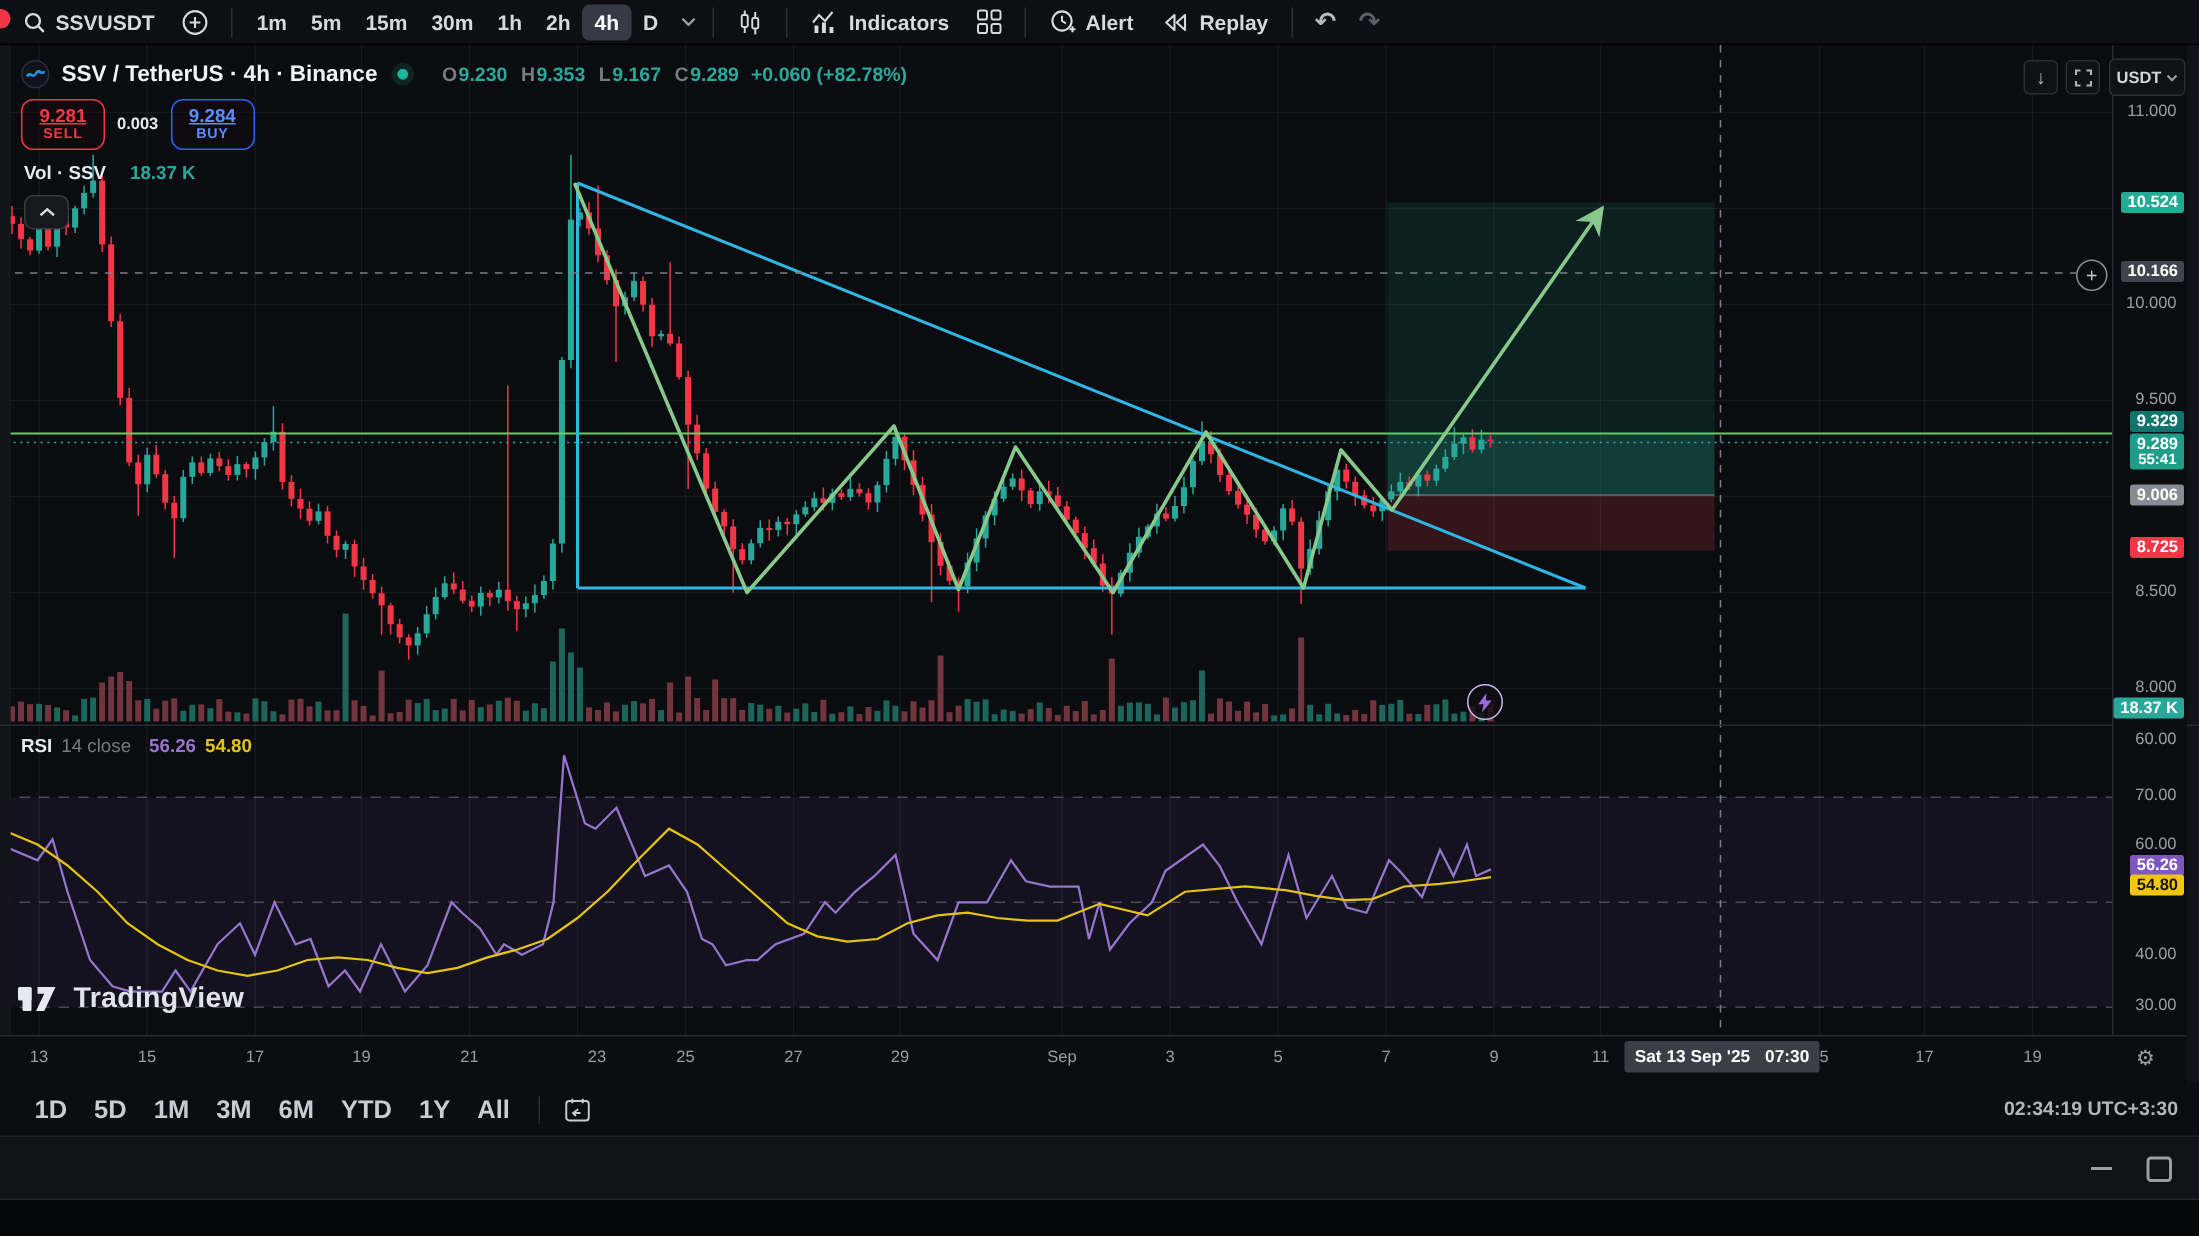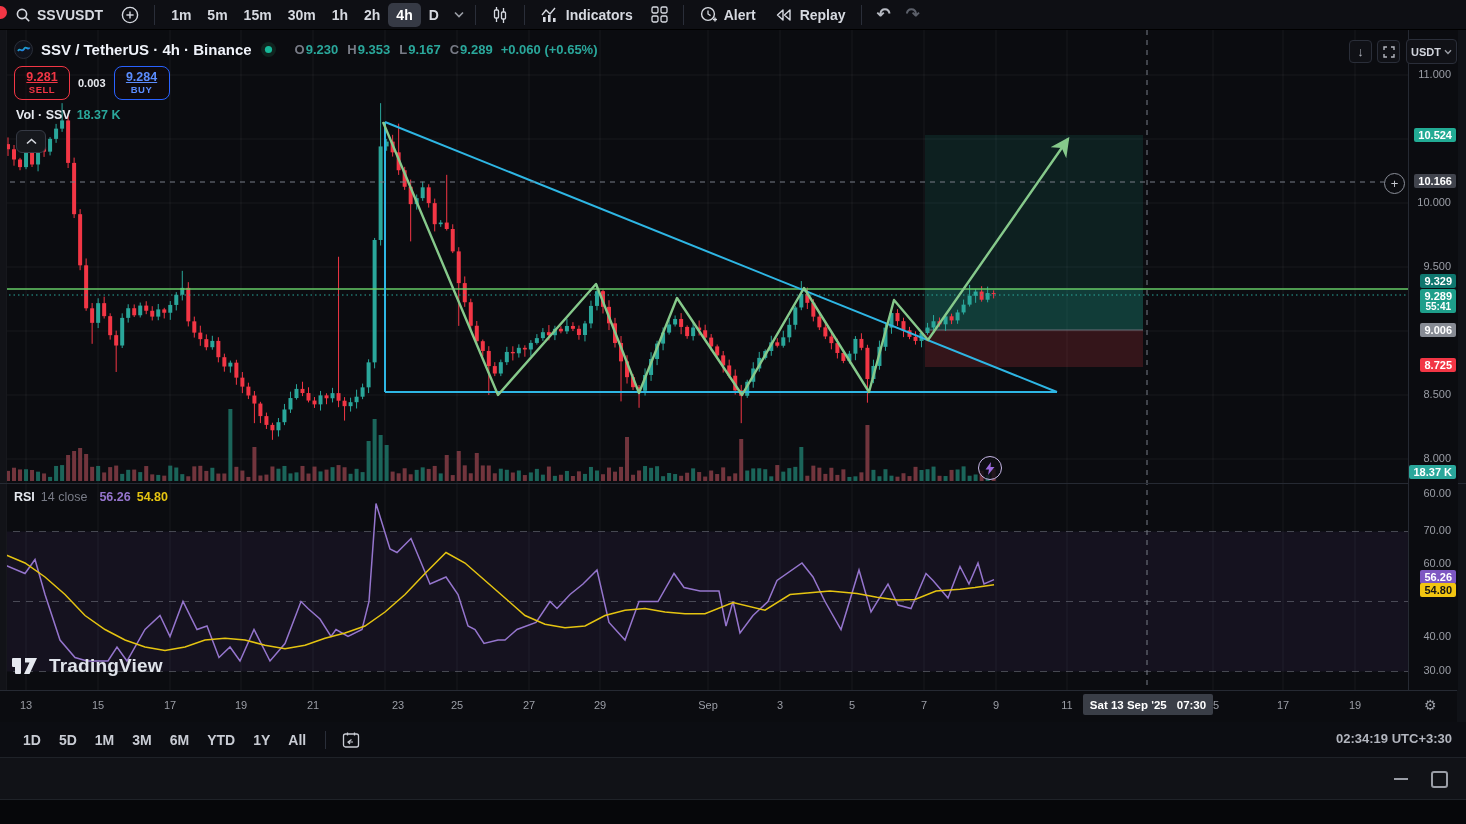--- a/index.html
+++ b/index.html
@@ -30,21 +30,21 @@
   .ohlc .v{color:#2aa79b;font-weight:600;margin-left:1px;}
   #chg{color:#2aa79b;font-size:13px;font-weight:600;}
   #bs-row{left:14px;top:66px;display:flex;align-items:center;gap:8px;z-index:20;}
   .bs-btn{width:54px;height:32px;border-radius:8px;display:flex;flex-direction:column;align-items:center;
           justify-content:center;line-height:1.1;cursor:pointer;background:rgba(20,10,12,.35);}
   #sell-btn{border:1px solid #f23645;color:#f23645;}
   #buy-btn{border:1px solid #2962ff;color:#5b8dff;}
   .bs-price{font-size:12.5px;font-weight:700;text-decoration:underline;}
   .bs-label{font-size:9.5px;font-weight:700;letter-spacing:.5px;}
   #spread{font-size:11px;color:#e8eaef;font-weight:600;}
-  #vol-row{left:16px;top:108px;display:flex;gap:6px;align-items:center;z-index:20;font-size:12.5px;}
+  #vol-row{left:16px;top:108px;display:flex;gap:16px;align-items:center;z-index:20;font-size:12.5px;}
   #vol-label{color:#e6e9ef;font-weight:700;}
   #vol-value{color:#2aa79b;font-weight:600;}
   #collapse-btn{left:16px;top:130px;width:28px;height:21px;border:1px solid #363a45;border-radius:6px;
           background:#16181d;display:flex;align-items:center;justify-content:center;z-index:20;cursor:pointer;}
   #rsi-header{left:14px;top:490px;display:flex;gap:6px;align-items:center;z-index:20;font-size:12.5px;}
   #rsi-name{color:#e6e9ef;font-weight:700;}
   #rsi-params{color:#787b86;}
   #rsi-v1{color:#9575cd;font-weight:600;margin-left:6px;}
   #rsi-v2{color:#e5c411;font-weight:700;}
   #tv-logo{left:12px;top:655px;display:flex;align-items:center;gap:7px;z-index:20;}
@@ -71,21 +71,21 @@
   
   #time-axis{left:0;top:690px;width:1457px;height:32px;background:#0b0c10;border-top:1px solid #262a33;z-index:15;}
   .ta-tick{position:absolute;top:8px;transform:translateX(-50%);font-size:11px;color:#9b9ea6;}
   #crosshair-time{position:absolute;left:1083px;top:3px;width:130px;height:21px;background:#3a3e47;color:#fff;
           border-radius:2px;display:flex;align-items:center;justify-content:center;gap:10px;
           font-size:11.5px;font-weight:700;z-index:16;}
   #axis-gear{position:absolute;left:1424px;top:6px;color:#9b9ea6;font-size:14px;cursor:pointer;}
   
   #range-bar{left:0;top:722px;width:1466px;height:36px;background:#0c0d12;border-bottom:1px solid #1f2228;
           display:flex;align-items:center;padding-left:14px;box-sizing:border-box;gap:2px;z-index:30;}
-  .range-item{font-size:14px;font-weight:700;color:#c9ccd4;padding:4px 9px;border-radius:5px;cursor:pointer;}
+  .range-item{font-size:17px;font-weight:700;color:#c9ccd4;padding:4px 9px;border-radius:5px;cursor:pointer;}
   #range-divider{width:1px;height:18px;background:#2a2e39;margin:0 8px;}
   #clock{position:absolute;right:14px;top:9px;font-size:13px;color:#b2b5be;font-weight:600;}
   
   #strategy-bar{left:0;top:758px;width:1466px;height:42px;background:#111217;border-bottom:1px solid #1f2228;
           display:flex;align-items:center;padding-left:12px;box-sizing:border-box;gap:18px;z-index:30;}
   .st-tab{font-size:13px;font-weight:700;color:#d4d7de;padding:7px 16px;border-radius:9px;cursor:pointer;}
   .st-tab.active{background:#363a45;color:#fff;}
   #st-min{position:absolute;right:58px;top:20px;width:14px;height:2px;background:#9a9da6;cursor:pointer;}
   #st-max{position:absolute;right:18px;top:13px;width:13px;height:13px;border:2px solid #9a9da6;border-radius:3px;cursor:pointer;}
   #bottom-strip{left:0;top:800px;width:1466px;height:24px;background:#06070a;z-index:30;}
@@ -752,21 +752,21 @@
   <svg class="icon-svg" width="17" height="17" viewBox="0 0 17 17">
         <circle cx="8.5" cy="8.5" r="7.5" fill="#10241f"></circle>
         <circle cx="8.5" cy="8.5" r="3.6" fill="#17b899"></circle>
       </svg>
   <span class="ohlc" id="ohlc-row">
         <span><span class="k">O</span><span class="v">9.230</span></span>
         <span><span class="k">H</span><span class="v">9.353</span></span>
         <span><span class="k">L</span><span class="v">9.167</span></span>
         <span><span class="k">C</span><span class="v">9.289</span></span>
       </span>
-  <span id="chg">+0.060 (+0.65%)</span>
+  <span id="chg">+0.060 (+82.78%)</span>
 </div>
 
 <div class="abs" id="bs-row">
   <div class="bs-btn" id="sell-btn">
     <span class="bs-price">9.281</span>
     <span class="bs-label">SELL</span>
   </div>
   <span id="spread">0.003</span>
   <div class="bs-btn" id="buy-btn">
     <span class="bs-price">9.284</span>

